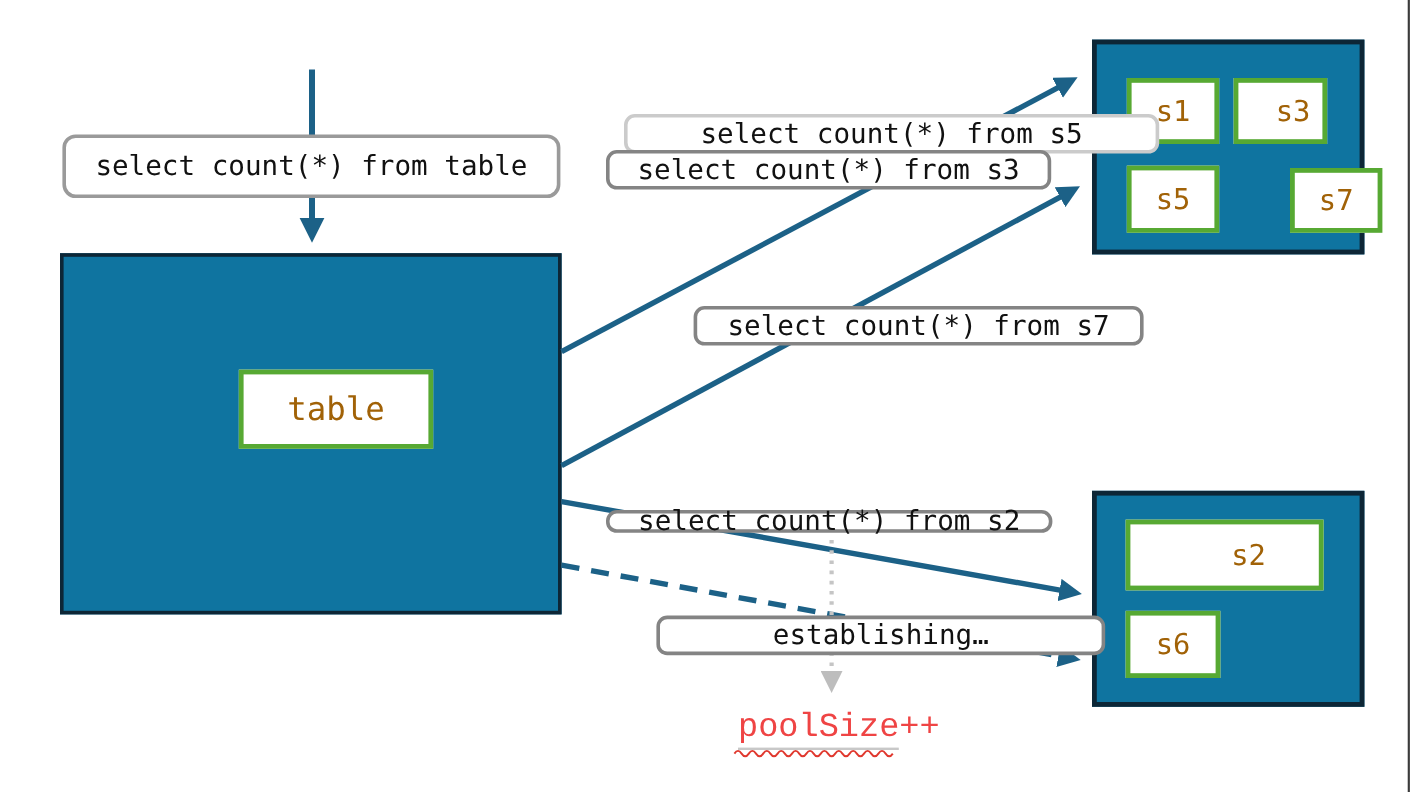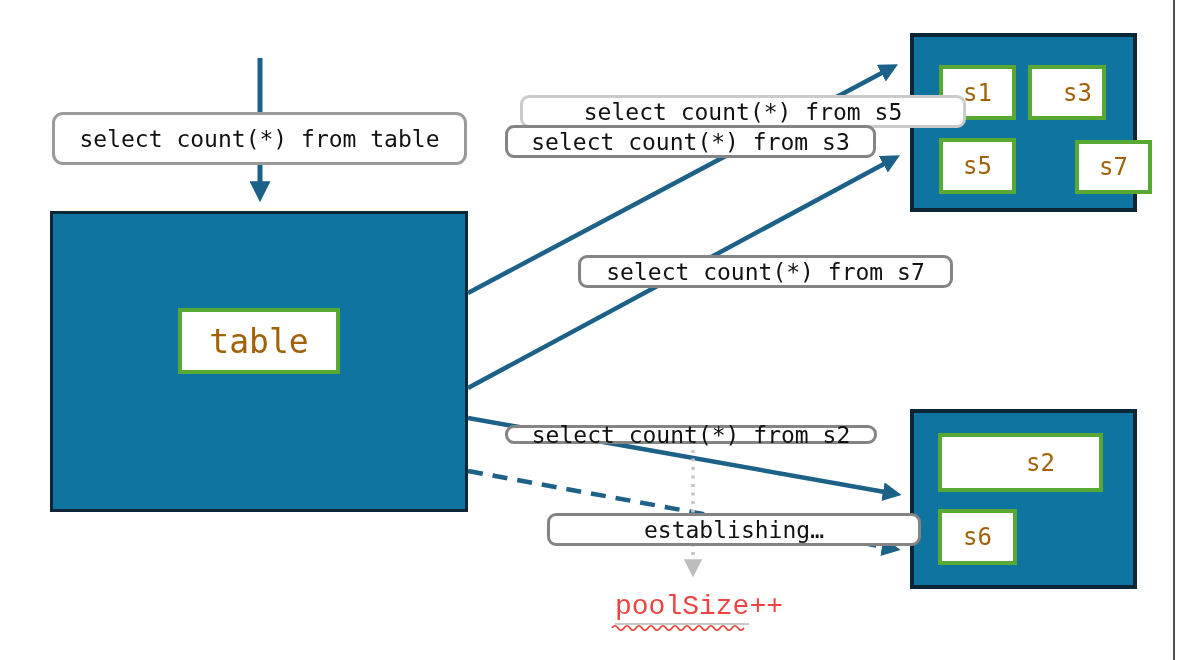--- a/index.html
+++ b/index.html
@@ -12,21 +12,21 @@
     position:absolute;background:#0f74a0;border:4px solid #0d2636;
     box-sizing:border-box;z-index:1;
   }
   .node.big{border-width:3px;}
   
   .shard{
     position:absolute;background:#ffffff;border:4px solid #57a933;
     box-sizing:border-box;display:flex;align-items:center;justify-content:center;
     color:#a16207;font-size:24px;z-index:2;
   }
-  .shard.tablecard{font-size:33px;}
+  .shard.tablecard{font-size:27px;margin-left:21px;}
   
   .qlabel{
     position:absolute;background:#ffffff;border:3px solid #848484;border-radius:9px;
     box-sizing:border-box;display:flex;align-items:center;justify-content:center;
     color:#111111;font-size:23px;white-space:nowrap;z-index:3;
   }
   .qlabel.main{border-color:#9a9a9a;border-radius:11px;}
   .qlabel.faded{border-color:#cbcbcb;}
   
   svg.arrows{position:absolute;left:0;top:0;z-index:2;pointer-events:none;}

